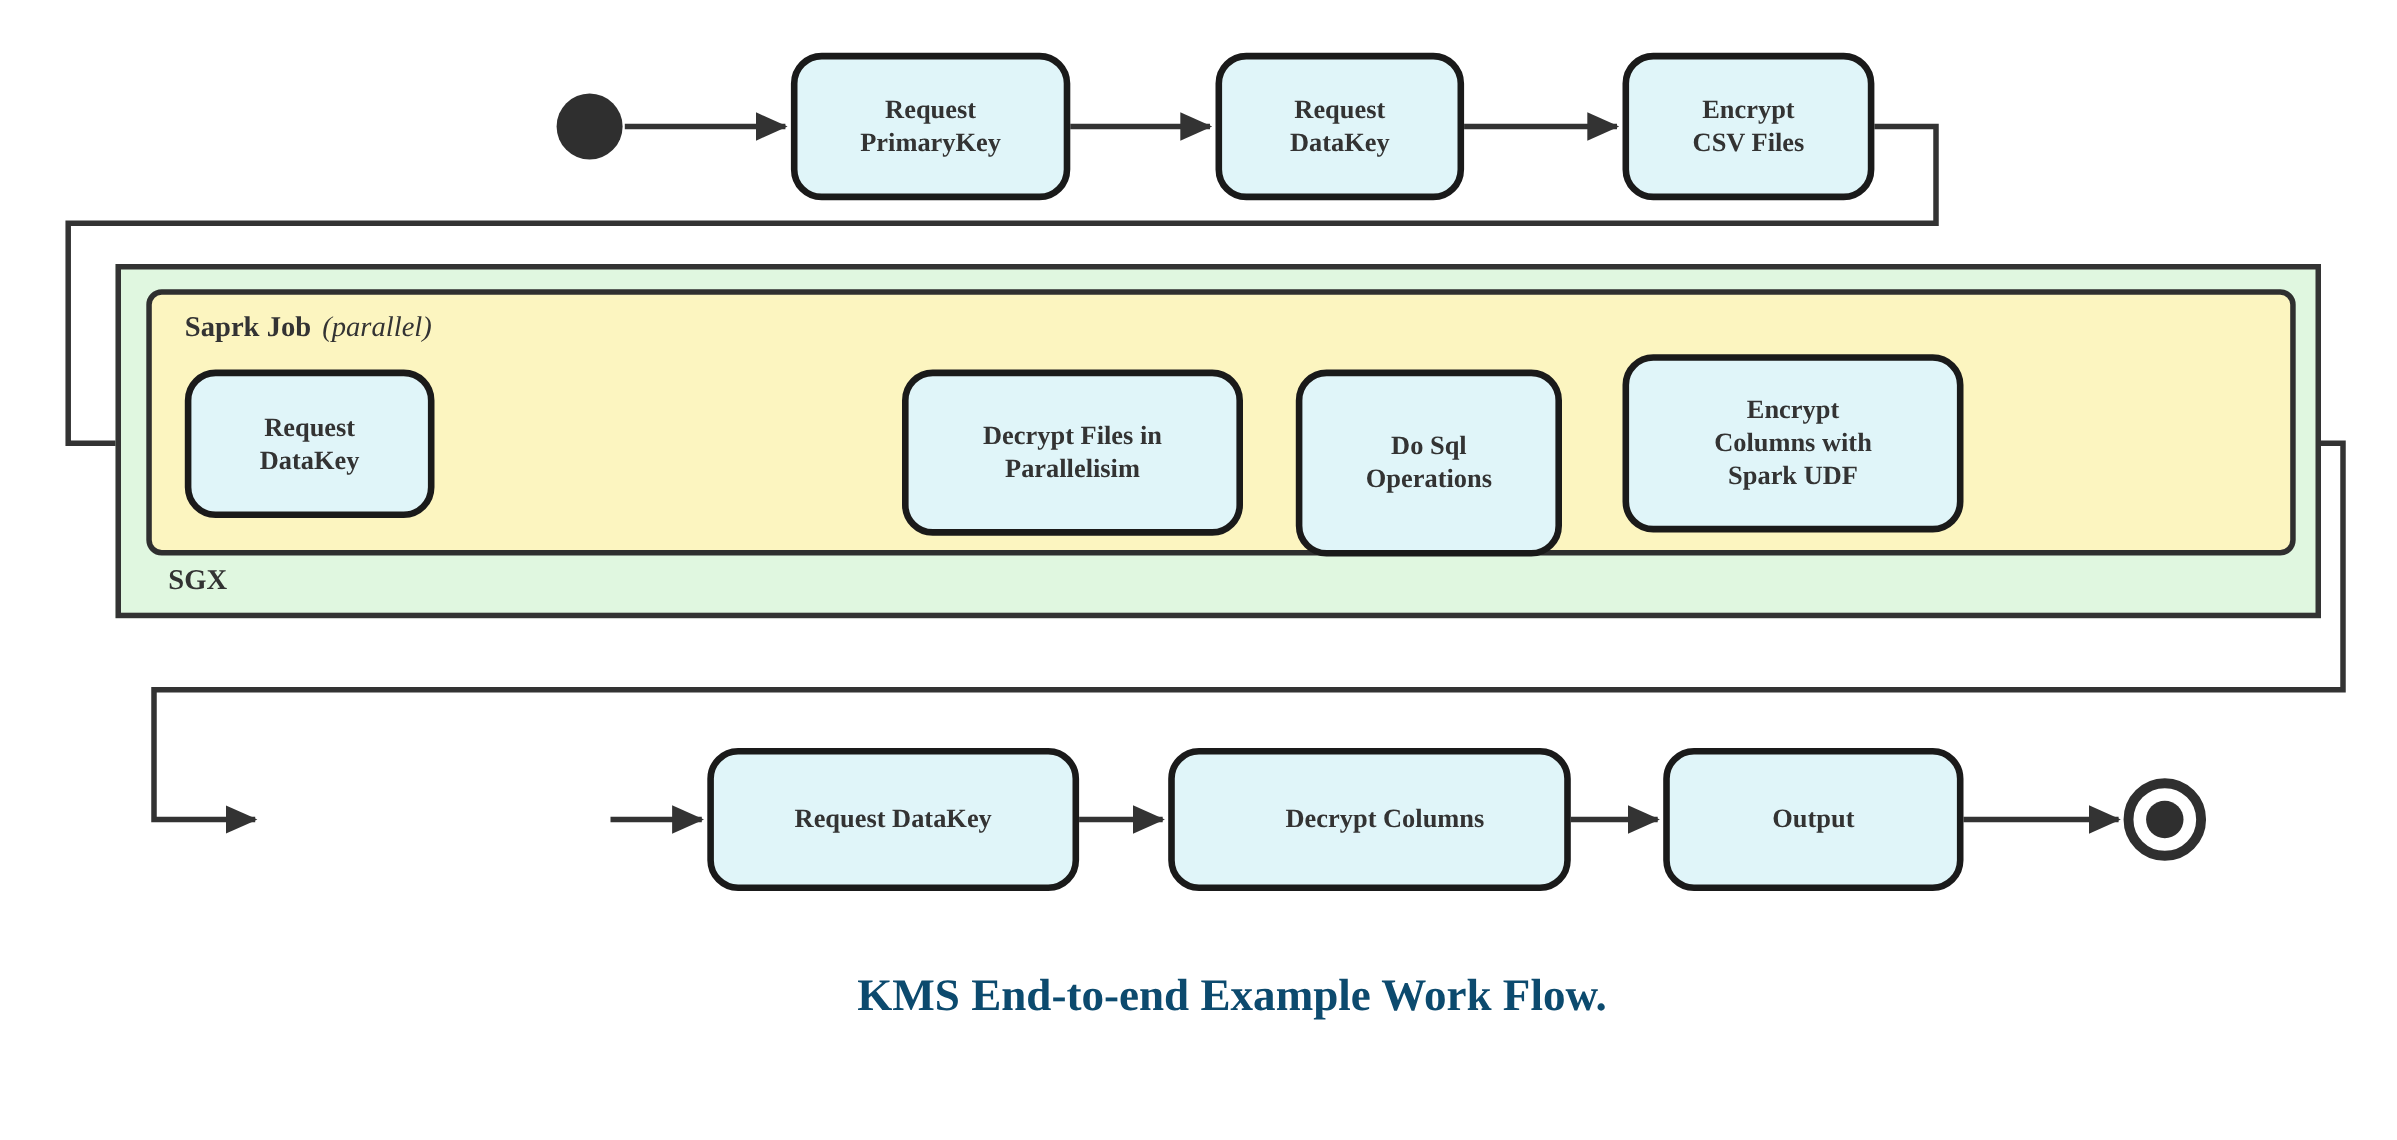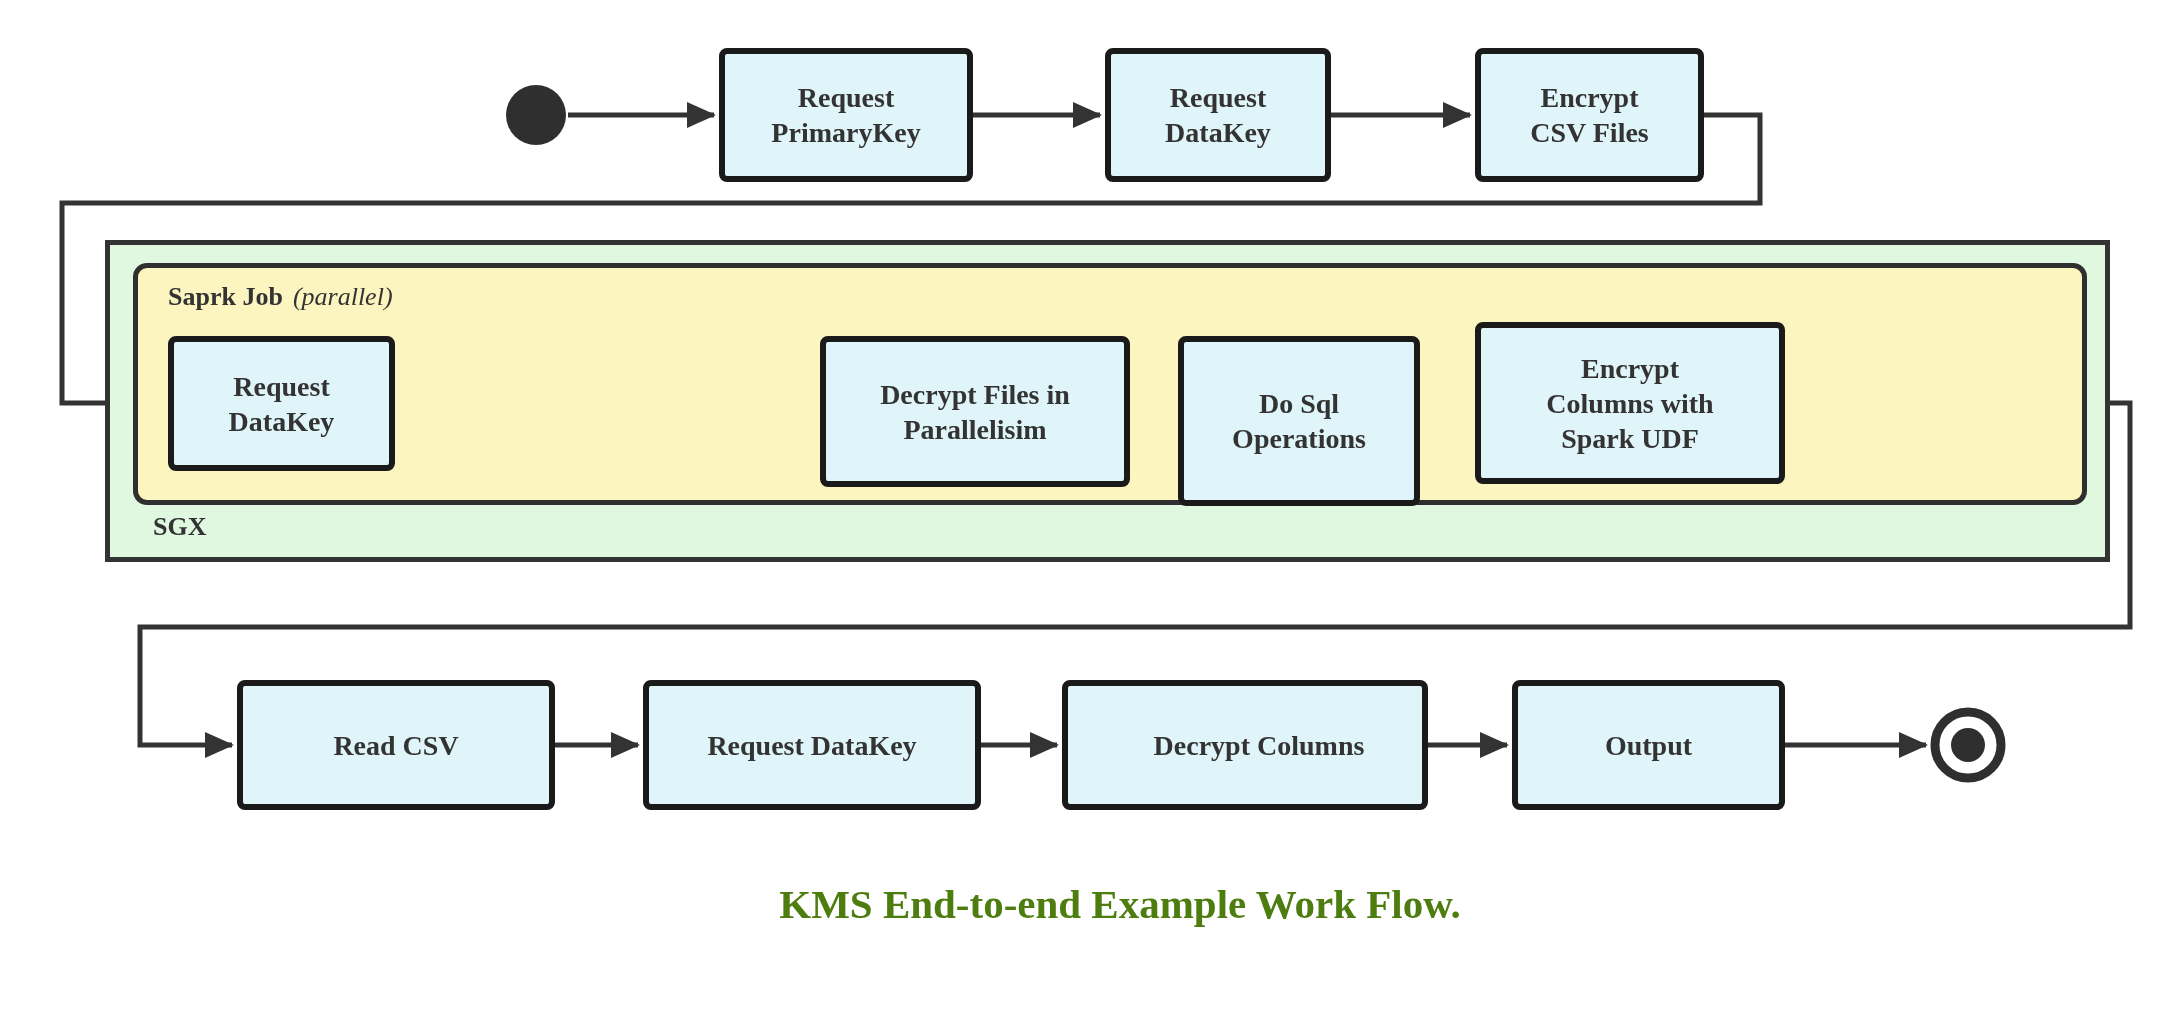--- a/index.html
+++ b/index.html
@@ -39,36 +39,36 @@
   .container-label .suffix{
     font-weight:normal;
     font-style:italic;
     margin-left:10px;
   }
   .node{
     position:absolute;
     box-sizing:border-box;
     background:var(--node-fill);
     border:6px solid var(--node-border);
-    border-radius:8px;
+    border-radius:28px;
     display:flex;
     align-items:center;
     justify-content:center;
     text-align:center;
     color:var(--text);
-    font-size:28px;
+    font-size:24px;
     font-weight:bold;
     line-height:1.25;
   }
   .node .lbl{white-space:pre-line;}
   .title{
     position:absolute;
     left:1120px;top:880px;
     transform:translateX(-50%);
-    color:#4d7c0f;
+    color:#0c4a6e;
     font-size:41px;
     font-weight:bold;
     white-space:nowrap;
   }
 </style>
 </head>
 <body>
 
 <div class="canvas">
 
@@ -138,23 +138,20 @@
   <div class="node" style="left:1178px;top:336px;width:242px;height:170px;">
     <span class="lbl">Do Sql
 Operations</span>
   </div>
   <div class="node" style="left:1475px;top:322px;width:310px;height:162px;">
     <span class="lbl">Encrypt
 Columns with
 Spark UDF</span>
   </div>
 
-  <div class="node" style="left:237px;top:680px;width:318px;height:130px;">
-    <span class="lbl">Read CSV</span>
-  </div>
   <div class="node" style="left:643px;top:680px;width:338px;height:130px;">
     <span class="lbl">Request DataKey</span>
   </div>
   <div class="node" style="left:1062px;top:680px;width:366px;height:130px;padding-left:28px;">
     <span class="lbl">Decrypt Columns</span>
   </div>
   <div class="node" style="left:1512px;top:680px;width:273px;height:130px;text-align:right;">
     <span class="lbl">Output</span>
   </div>
 

